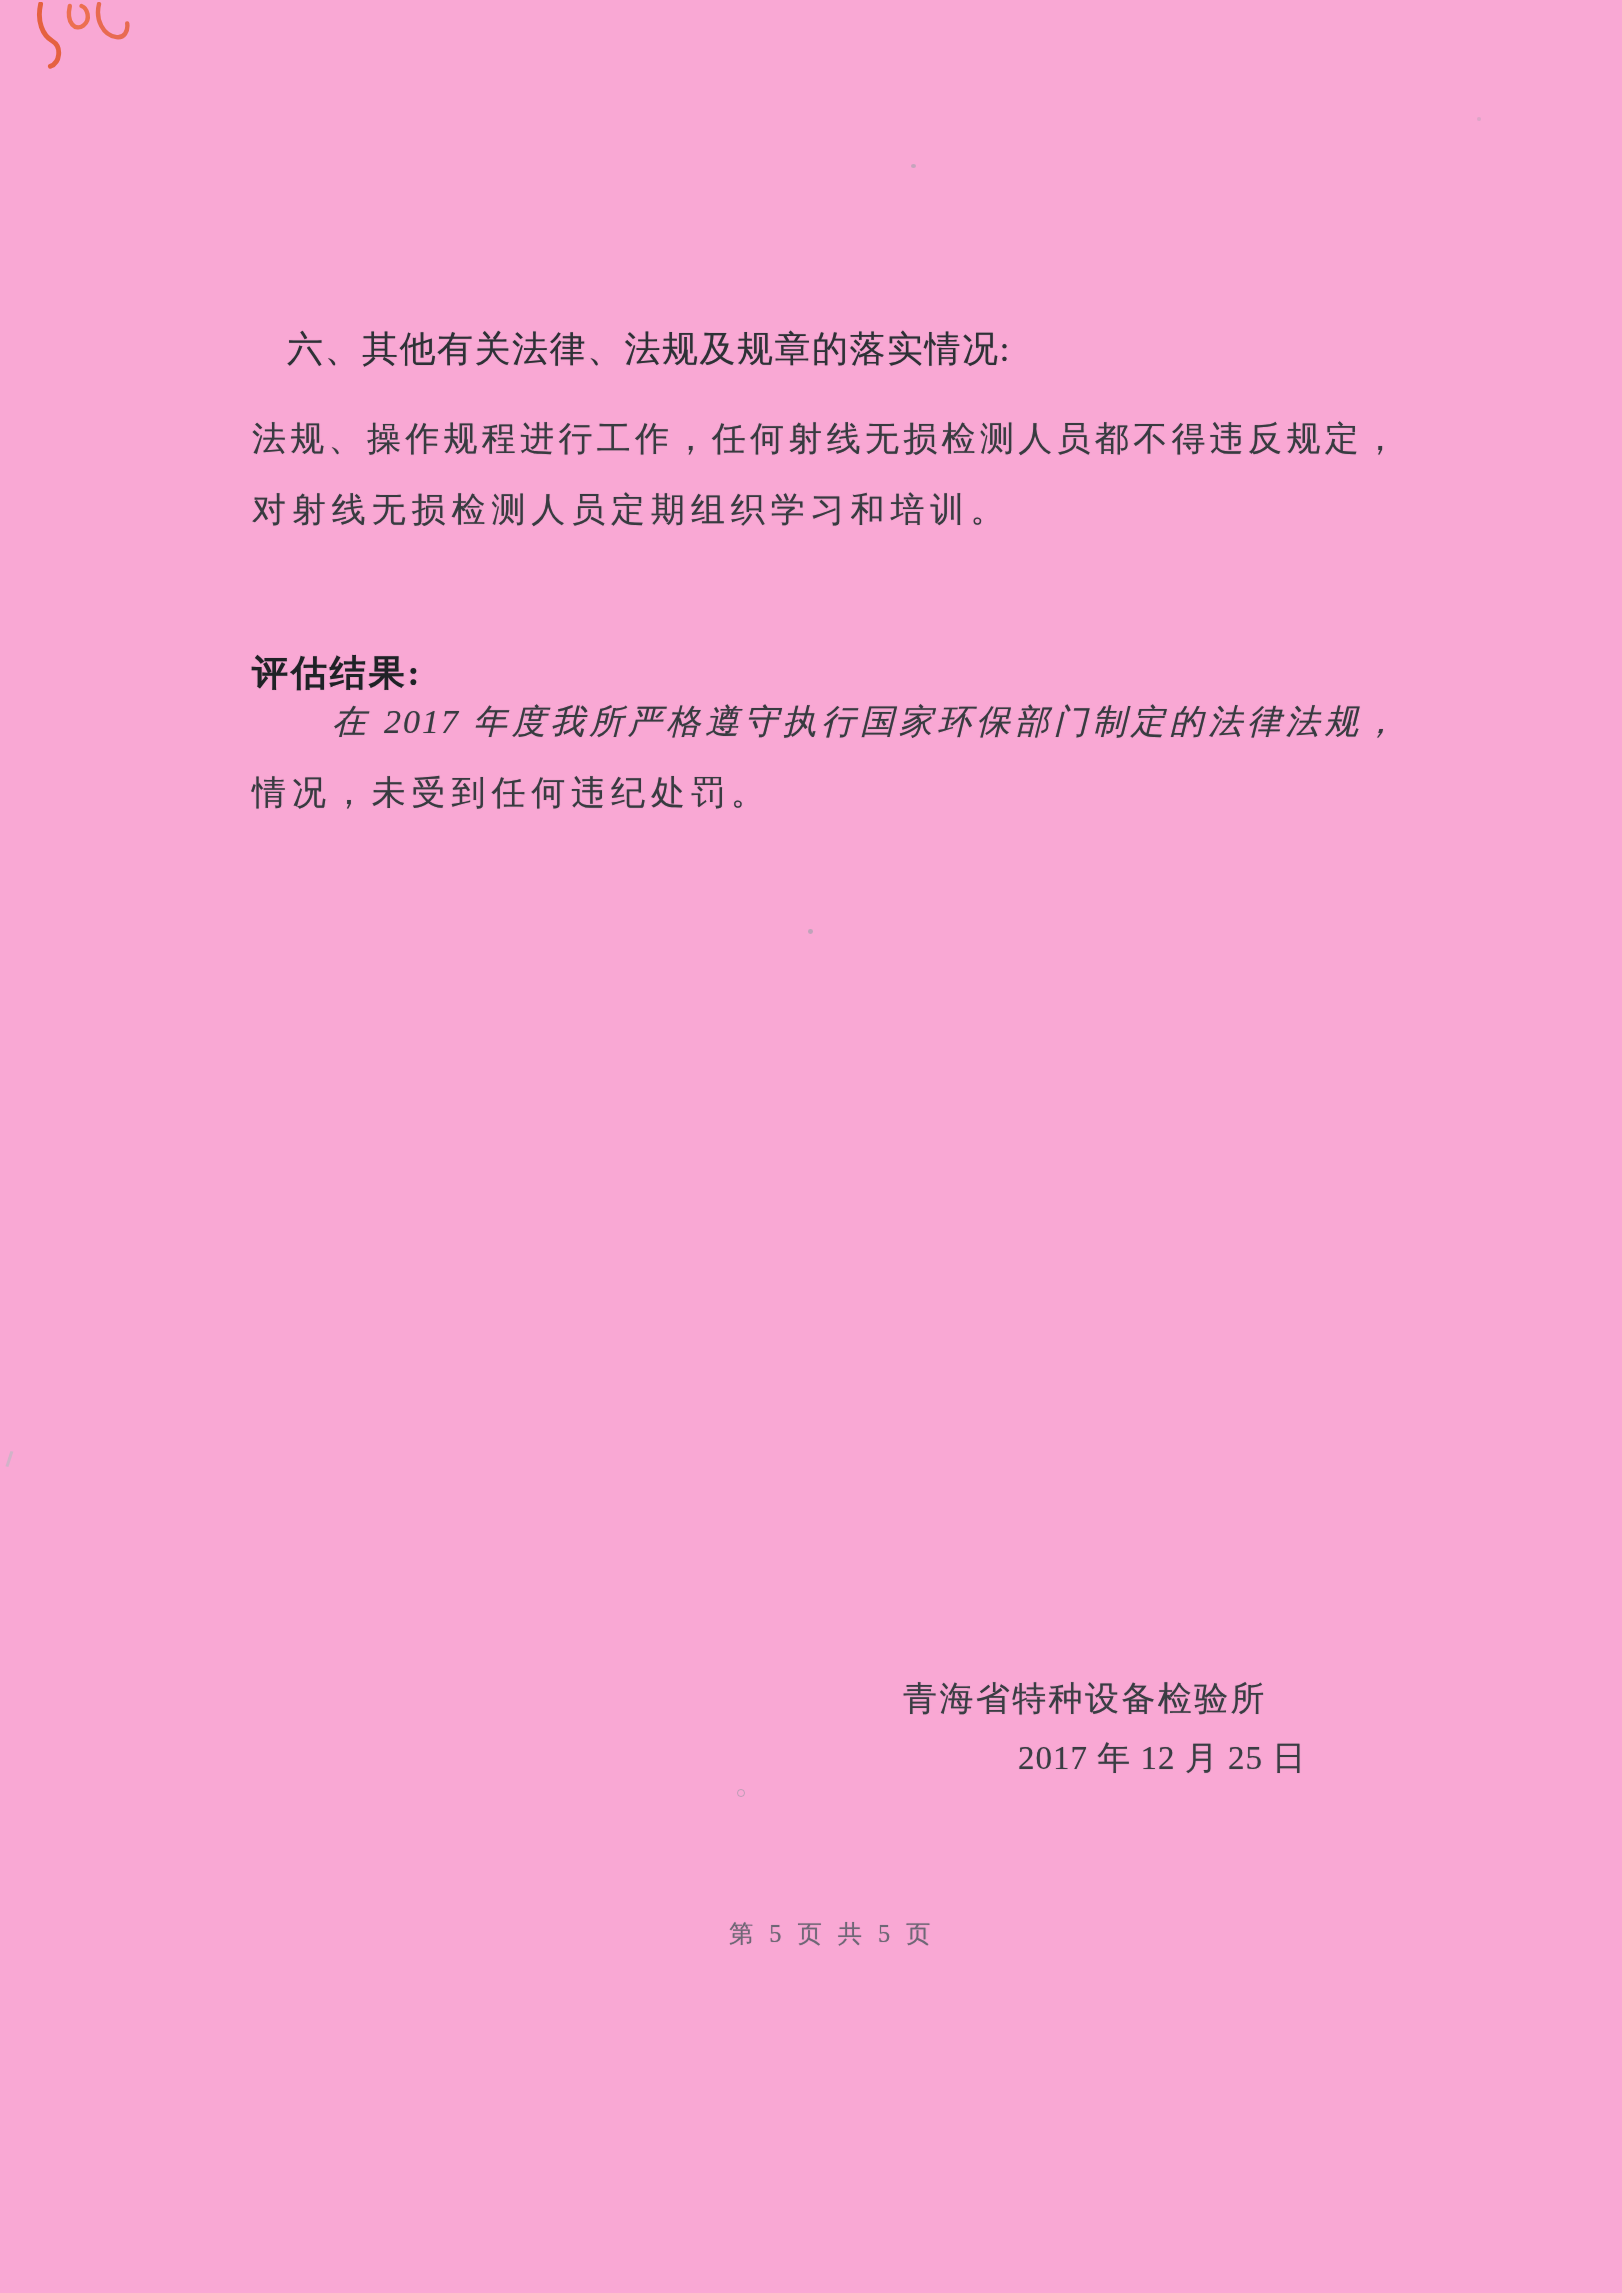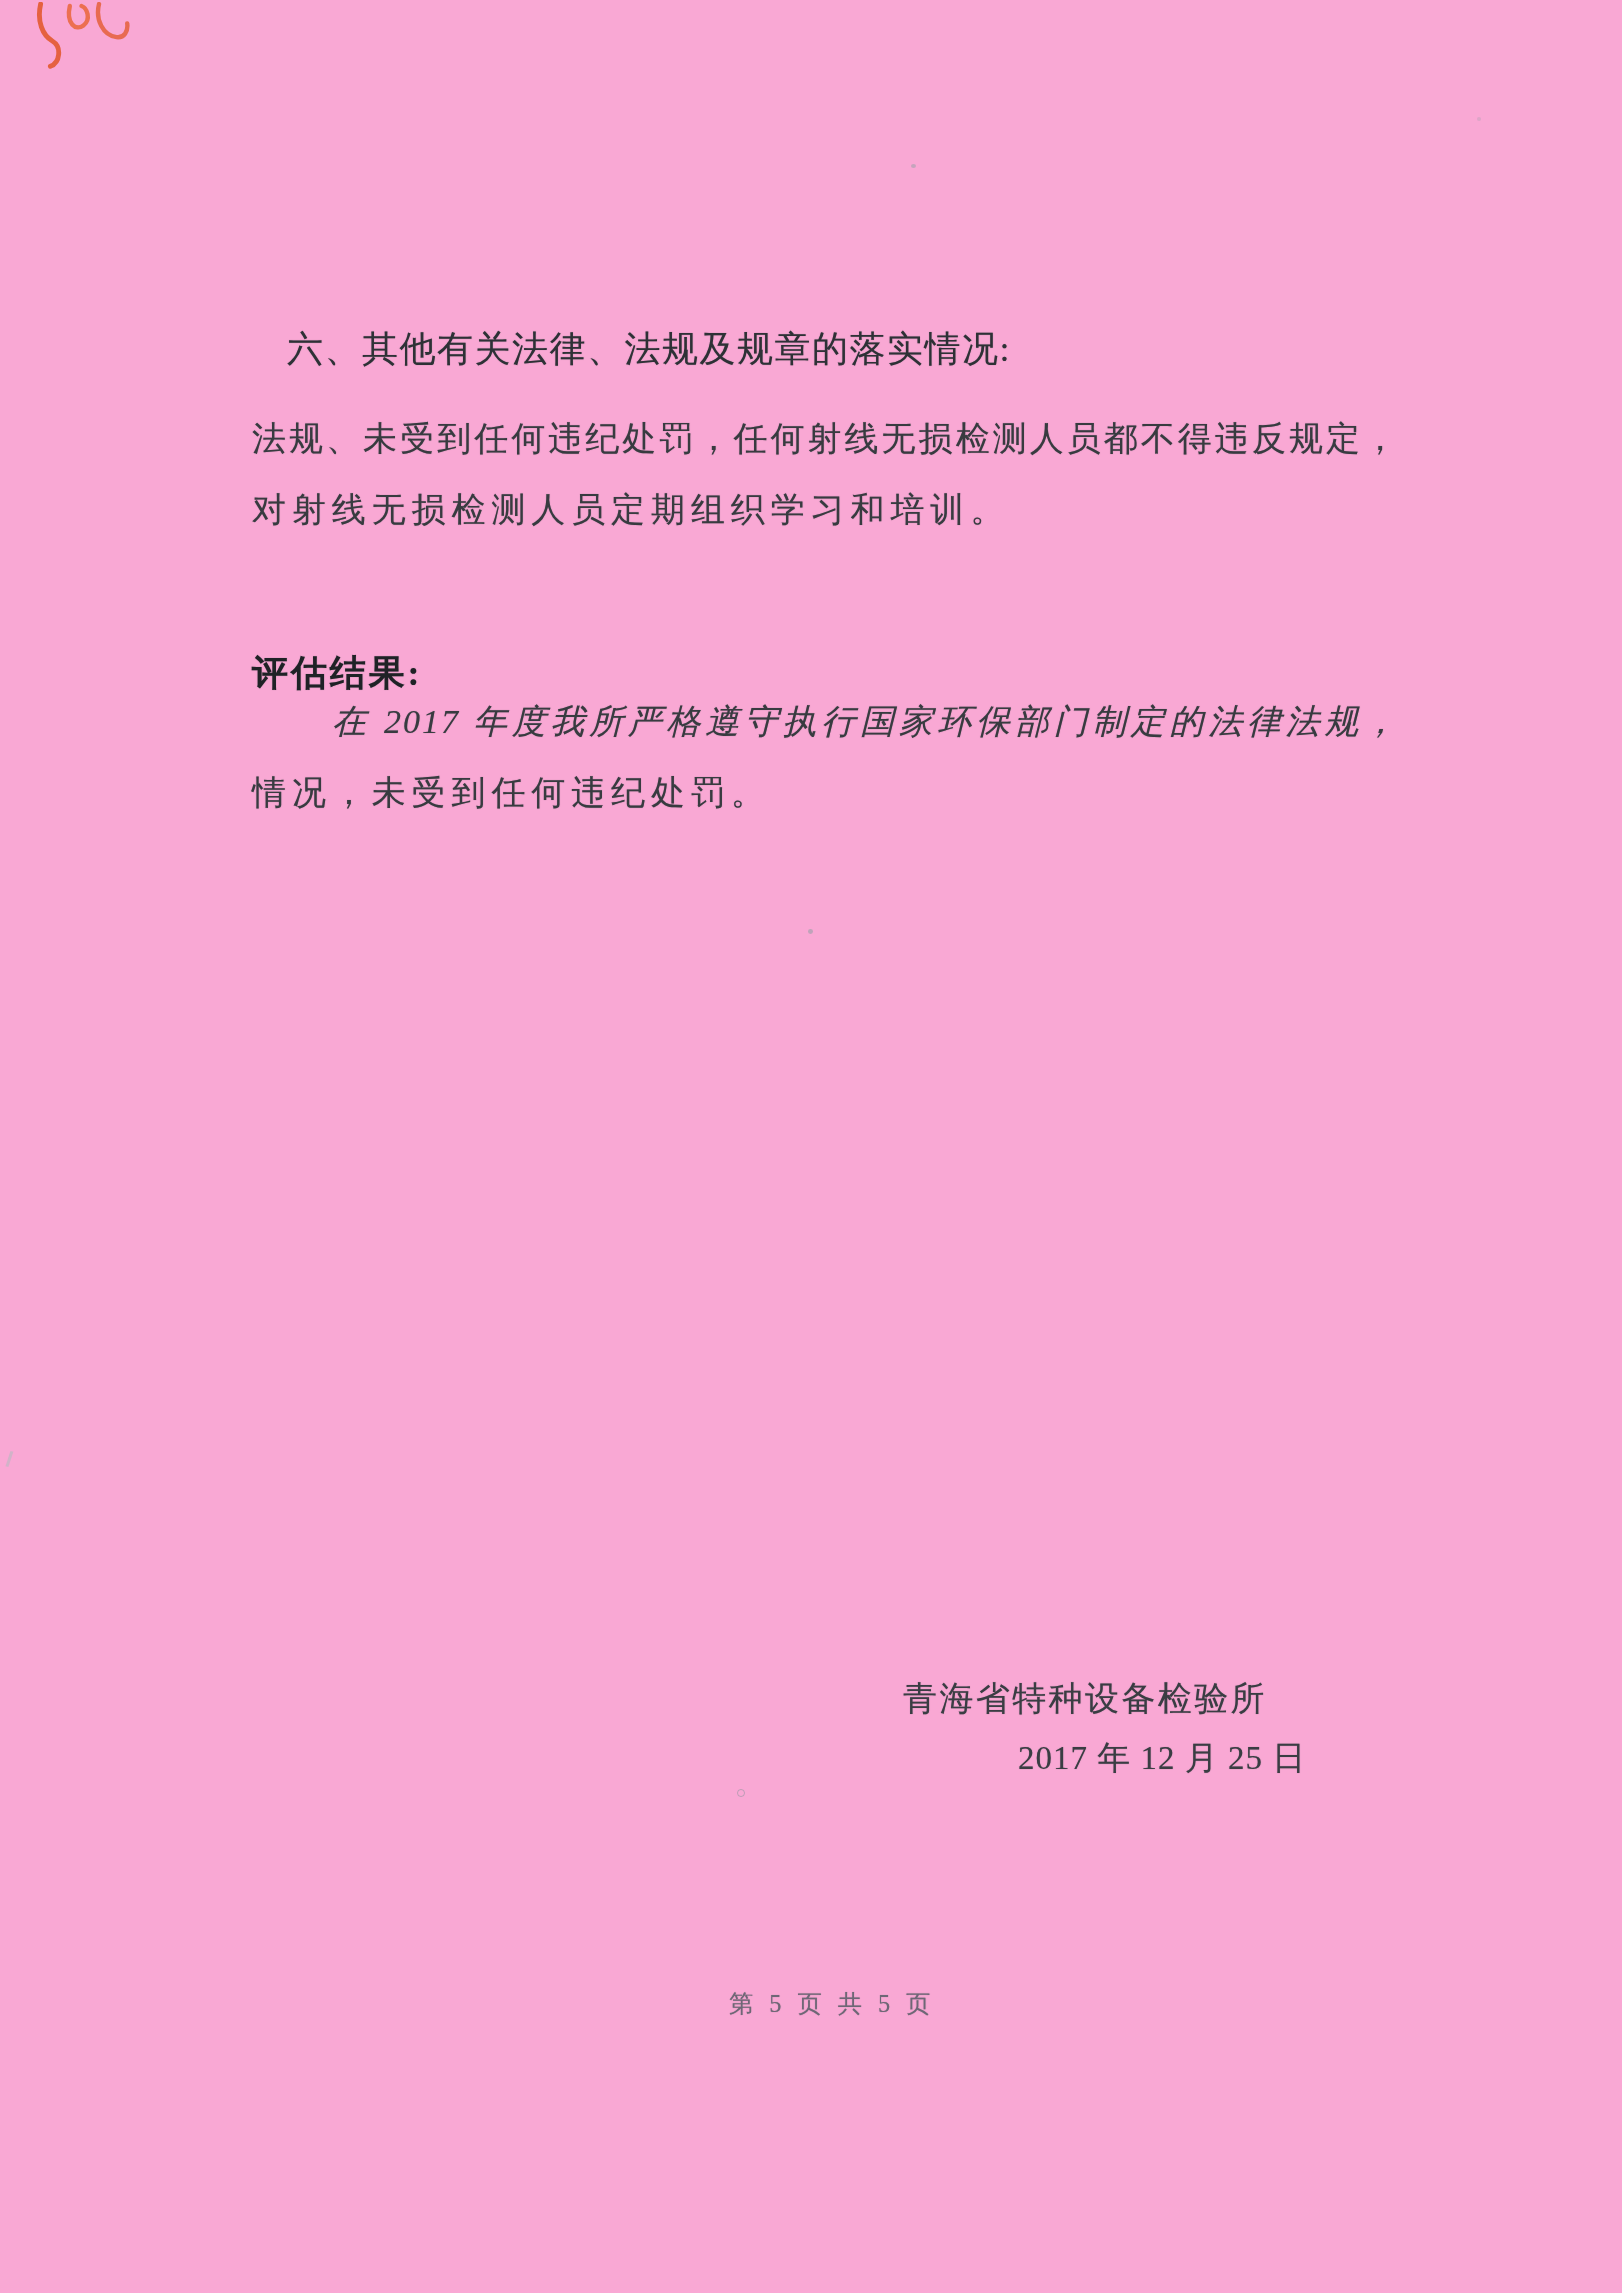--- a/index.html
+++ b/index.html
@@ -81,21 +81,21 @@
     top: 1736px;
     left: 1018px;
     font-size: 33px;
     letter-spacing: 1px;
     color: #3a3d43;
     white-space: nowrap;
   }
 
   .footer {
     position: absolute;
-    top: 1988px;
+    top: 1918px;
     left: 729px;
     font-size: 24.4px;
     letter-spacing: 4.9px;
     color: #565c66;
     opacity: 0.85;
     white-space: nowrap;
   }
 
   
   .red-scribble {
@@ -144,21 +144,21 @@
 
   <span class="speck speck-a"></span>
   <span class="speck speck-b"></span>
   <span class="speck speck-d"></span>
   <span class="ring"></span>
   <span class="edge-tick"></span>
 
   <div class="section-heading scan-soft">六、其他有关法律、法规及规章的落实情况:</div>
 
   <div class="para" id="para1">
-    <div class="line justify scan-soft">法规、未受到任何违纪处罚，任何射线无损检测人员都不得违反规定，</div>
+    <div class="line justify scan-soft">法规、操作规程进行工作，任何射线无损检测人员都不得违反规定，</div>
     <div class="line last scan-soft">对射线无损检测人员定期组织学习和培训。</div>
   </div>
 
   <div class="result-heading scan-soft">评估结果:</div>
 
   <div class="para" id="para2">
     <div class="line first justify scan-soft">在 2017 年度我所严格遵守执行国家环保部门制定的法律法规，</div>
     <div class="line last scan-soft">情况，未受到任何违纪处罚。</div>
   </div>
 

